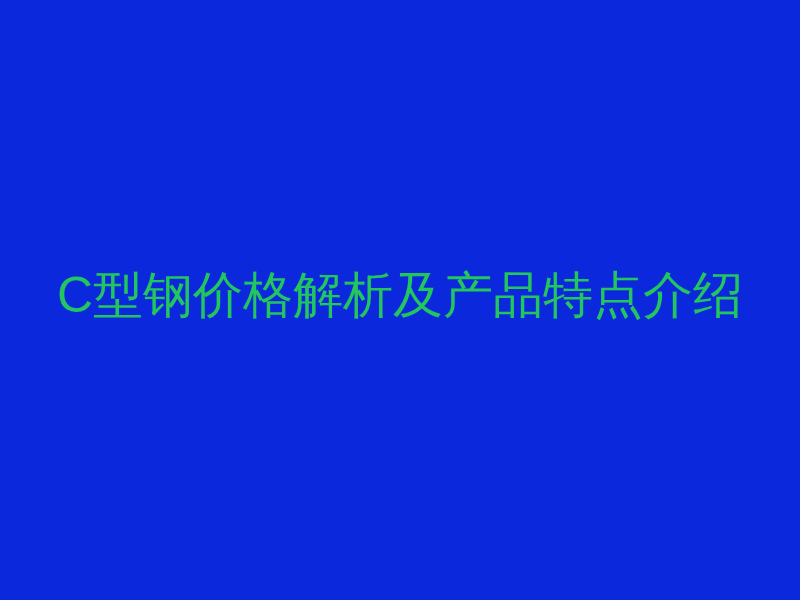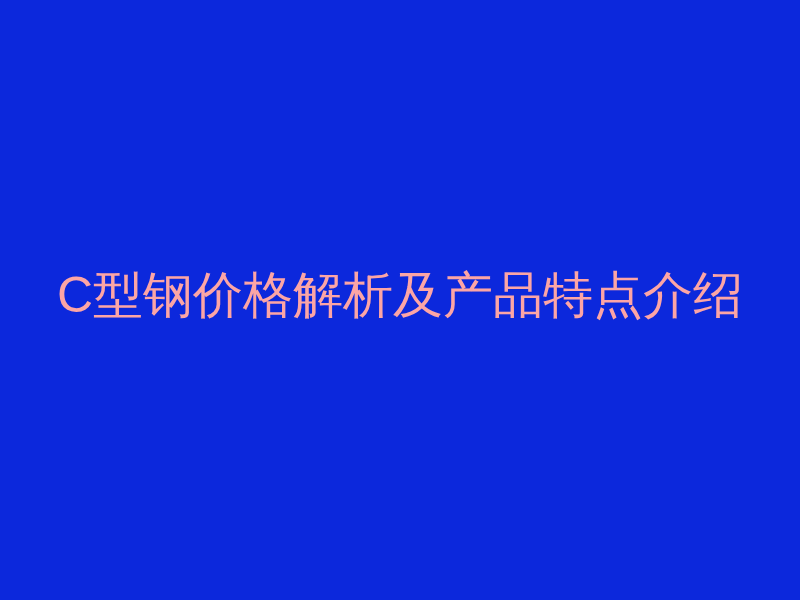--- a/index.html
+++ b/index.html
@@ -42,15 +42,15 @@
     
     position: relative;
     top: -5px;
   }
 </style>
 </head>
 <body style="width: 800px; height: 600px;">
 
 <div id="banner" style="background-color: rgb(12, 40, 220); width: 800px; height: 600px;">
 
-  <h1 id="headline" style="color: #fca5a5; font-size: 50px; text-align: center;">C型钢价格解析及产品特点介绍</h1>
+  <h1 id="headline" style="color: #22c55e; font-size: 50px; text-align: center;">C型钢价格解析及产品特点介绍</h1>
 
 </div>
 
 </body></html>

